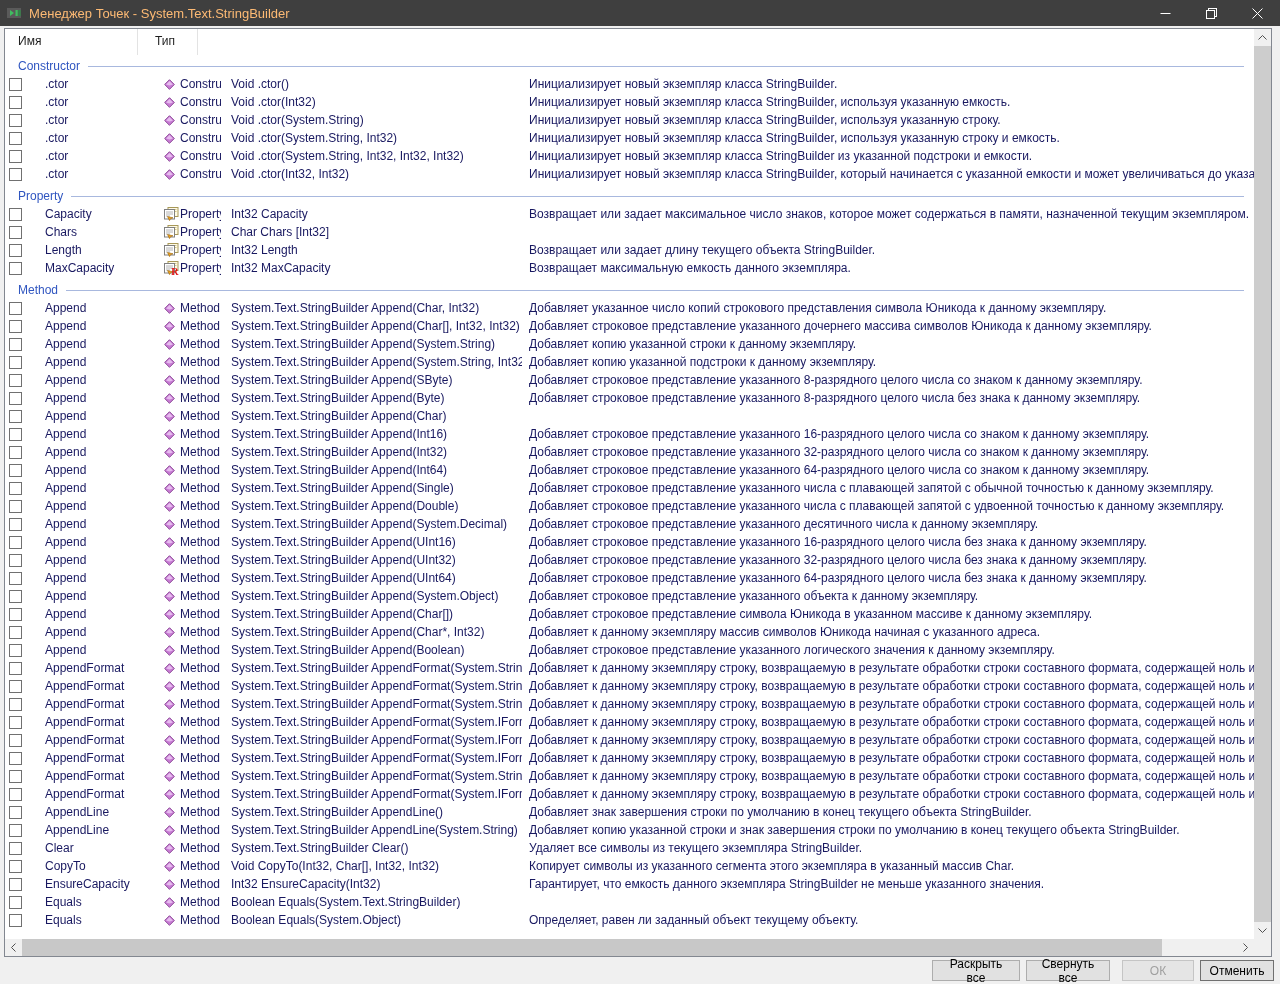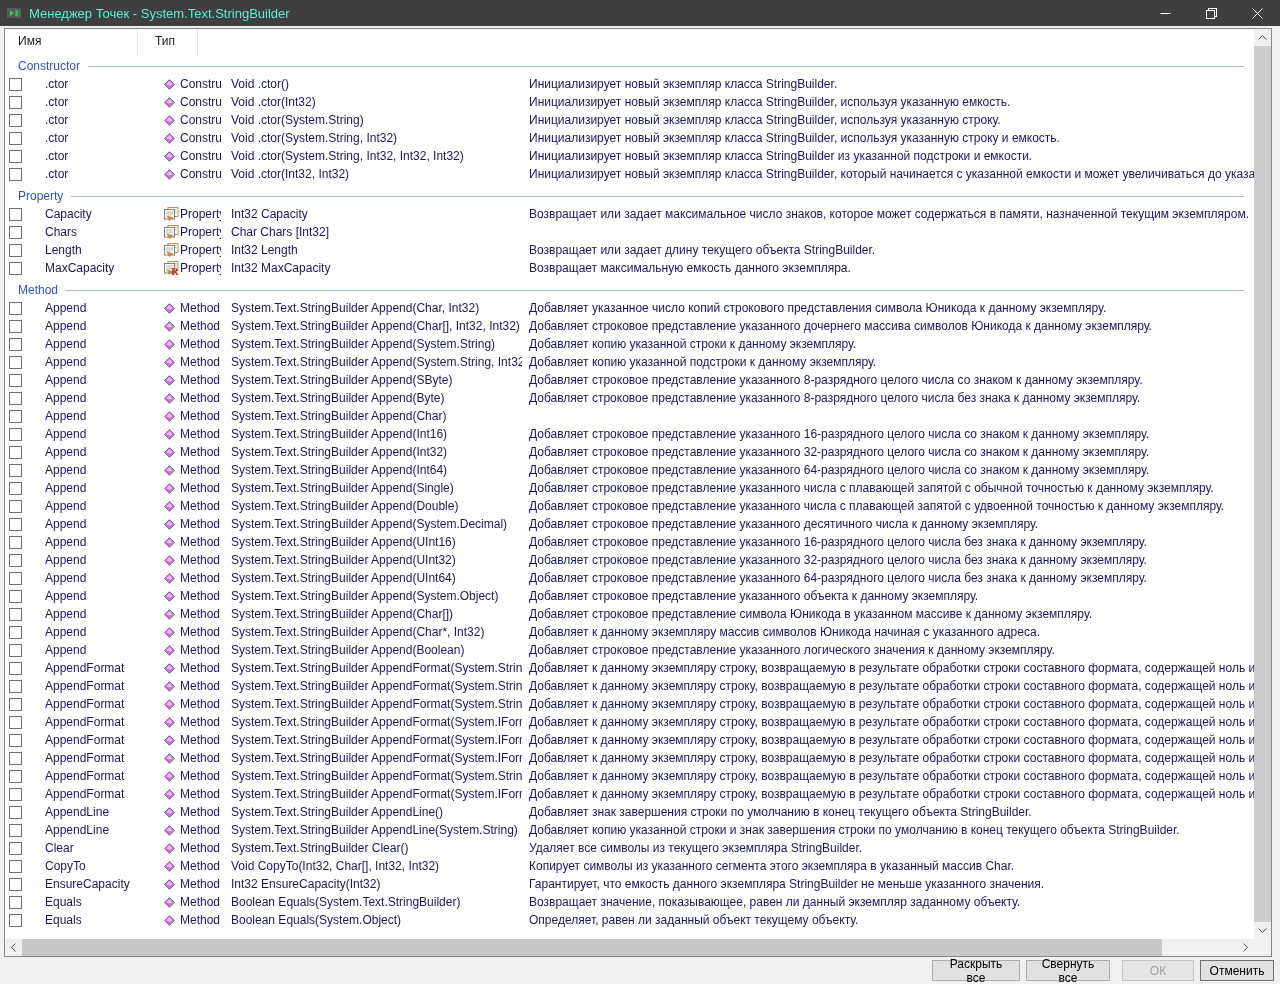--- a/index.html
+++ b/index.html
@@ -5,21 +5,21 @@
   html,body{margin:0;padding:0;}
   body{
     width:1280px;height:984px;position:relative;overflow:hidden;
     background:#F0F0F0;
     font-family:"Liberation Sans",sans-serif;
     -webkit-font-smoothing:antialiased;
   }
   
   .titlebar{
     position:absolute;left:0;top:0;width:1280px;height:26px;
-    background:#3F3F3F;color:#5eead4;display:flex;align-items:center;
+    background:#3F3F3F;color:#fdba74;display:flex;align-items:center;
     font-size:13px;
   }
   .app-icon{width:16px;height:16px;margin:0 7px 0 6px;flex:none;display:flex;align-items:center;}
   .title-text{white-space:nowrap;}
   .win-controls{margin-left:auto;display:flex;height:26px;}
   .win-btn{width:46px;height:26px;display:flex;align-items:center;justify-content:center;cursor:default;}
   
   .listview{
     position:absolute;left:4px;top:28px;width:1268px;height:929px;
     background:#FFFFFF;border:1px solid #828790;box-sizing:border-box;
@@ -808,21 +808,20 @@
         <span class="c-type">
           <span class="ticon">
             <svg width="11" height="11" viewBox="0 0 11 11">
               <path d="M5.5 0.7 L10.3 5.5 L5.5 10.3 L0.7 5.5 Z" fill="#C87BD4" stroke="#8B4796" stroke-width="1"></path>
               <path d="M5.5 2.1 L8.9 5.5 L5.5 6.6 L2.1 5.5 Z" fill="#E7BCEF"></path>
             </svg>
           </span>
           <span class="ttext">Method</span>
         </span>
         <span class="c-sig">Boolean Equals(System.Text.StringBuilder)</span>
-        <span class="c-desc">Возвращает значение, показывающее, равен ли данный экземпляр заданному объекту.</span>
       </div>
       <div class="row">
         <span class="cb"></span>
         <span class="c-name">Equals</span>
         <span class="c-type">
           <span class="ticon">
             <svg width="11" height="11" viewBox="0 0 11 11">
               <path d="M5.5 0.7 L10.3 5.5 L5.5 10.3 L0.7 5.5 Z" fill="#C87BD4" stroke="#8B4796" stroke-width="1"></path>
               <path d="M5.5 2.1 L8.9 5.5 L5.5 6.6 L2.1 5.5 Z" fill="#E7BCEF"></path>
             </svg>

